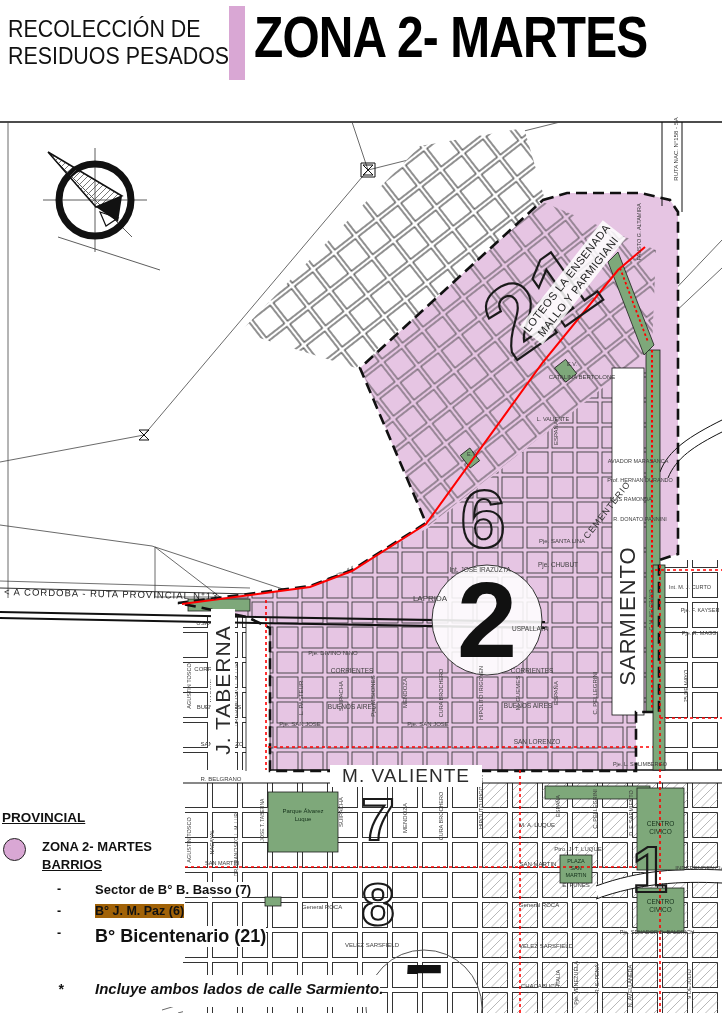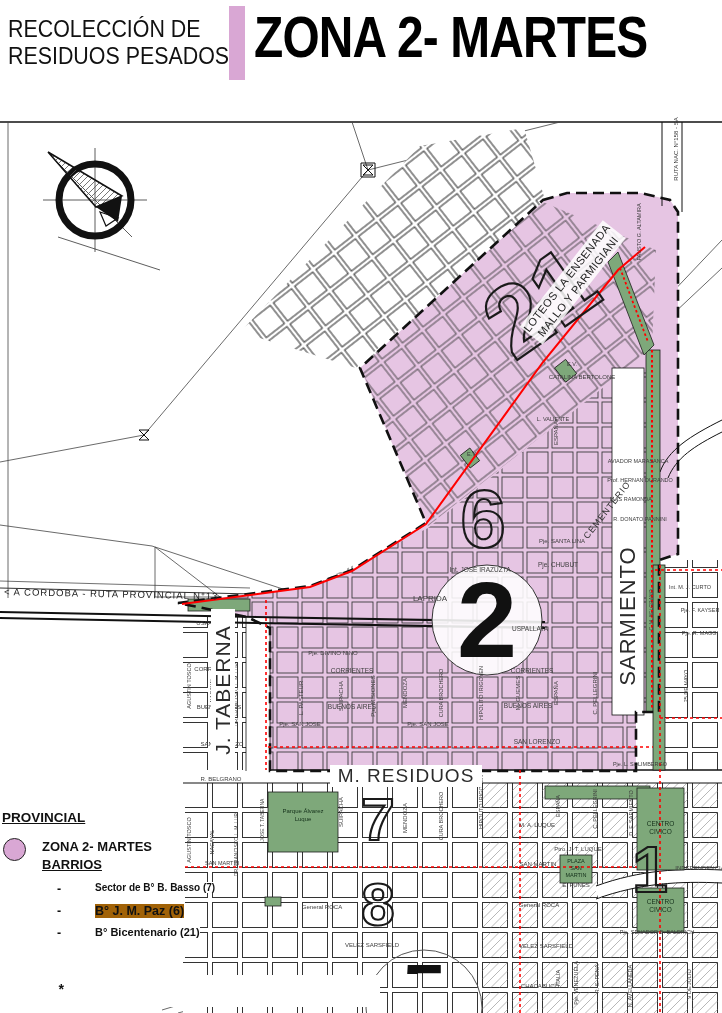--- a/index.html
+++ b/index.html
@@ -290,21 +290,21 @@
 
 <div class="ov" style="left:4px;top:586px;font-size:9.5px;letter-spacing:1px;color:#222;transform:rotate(1.2deg);transform-origin:left;">&lt; A CORDOBA - RUTA PROVINCIAL N°13</div>
 <div class="ov vlabel" style="left:628px;top:146px;width:96px;font-size:6px;color:#333;transform-origin:48px 50%;text-align:center;">RUTA NAC. N°158 - SA</div>
 <div class="ov diag" style="left:505px;top:268px;width:135px;font-size:11px;color:#222;background:rgba(255,255,255,0.85);text-align:center;letter-spacing:0.5px;line-height:1.3;">
   <div>LOTEOS LA ENSENADA</div>
   <div>MALLO Y PARMIGIANI</div>
 </div>
 <div class="ov diag" style="left:572px;top:505px;font-size:9px;color:#333;letter-spacing:1px;">CEMENTERIO</div>
 <div class="ov vlabel bigstreet" style="left:150px;top:682px;width:150px;font-size:21px;transform-origin:75px 14px;">J. TABERNA</div>
 <div class="ov vlabel bigstreet" style="left:557px;top:608px;width:144px;font-size:22px;transform-origin:72px 14px;">SARMIENTO</div>
-<div class="ov bigstreet" style="left:330px;top:765px;width:140px;font-size:19px;">M. RESIDUOS</div>
+<div class="ov bigstreet" style="left:330px;top:765px;width:140px;font-size:19px;">M. VALIENTE</div>
 
 <div class="ov greenname" style="left:268px;top:808px;width:70px;font-size:6px;">
   <div>Parque Álvarez</div>
   <div>Luque</div>
 </div>
 <div class="ov greenname" style="left:560px;top:858px;width:32px;font-size:5.5px;">
   <div>PLAZA</div>
   <div>SAN</div>
   <div>MARTIN</div>
 </div>
@@ -317,21 +317,22 @@
   <div>CIVICO</div>
 </div>
 
 <div class="ov" style="left:0;top:800px;width:185px;height:160px;background:#fff;">
   <div class="ov legend-bold u" style="left:2px;top:10px;font-size:13.5px;">PROVINCIAL</div>
   <div class="ov" style="left:3px;top:38px;width:21px;height:21px;border-radius:50%;background:#d9a7d4;border:1px solid #222;"></div>
   <div class="ov legend-bold" style="left:42px;top:39px;font-size:13px;">ZONA 2- MARTES</div>
   <div class="ov legend-bold u" style="left:42px;top:57px;font-size:13px;">BARRIOS</div>
 </div>
 <div class="ov legend-bold" style="left:57px;top:882px;font-size:12.5px;">-</div>
-<div class="ov legend-bold" style="left:95px;top:882px;font-size:10px;background:#fff;">Sector de B° B. Basso (7)</div>
+<div class="ov legend-bold" style="left:95px;top:882px;font-size:13px;background:#fff;">Sector de B° B. Basso (7)</div>
 <div class="ov legend-bold" style="left:57px;top:904px;font-size:12.5px;">-</div>
 <div class="ov legend-bold" style="left:95px;top:904px;font-size:12.5px;background:#a16207;">B° J. M. Paz (6)</div>
 <div class="ov legend-bold" style="left:57px;top:926px;font-size:12.5px;">-</div>
-<div class="ov legend-bold" style="left:95px;top:926px;font-size:11px;background:#fff;">B° Bicentenario (21)</div>
+<div class="ov legend-bold" style="left:95px;top:926px;font-size:18px;background:#fff;">B° Bicentenario (21)</div>
 
 <div class="ov" style="left:20px;top:975px;width:360px;height:32px;background:#fff;">
   <span class="legend-bold" style="font-style:italic;font-size:14px;position:absolute;left:38px;top:6px;">*</span>
+  <span class="legend-bold" style="font-style:italic;font-size:15px;position:absolute;left:75px;top:5px;">Incluye ambos lados de calle Sarmiento.</span>
 </div>
 
 </body></html>

